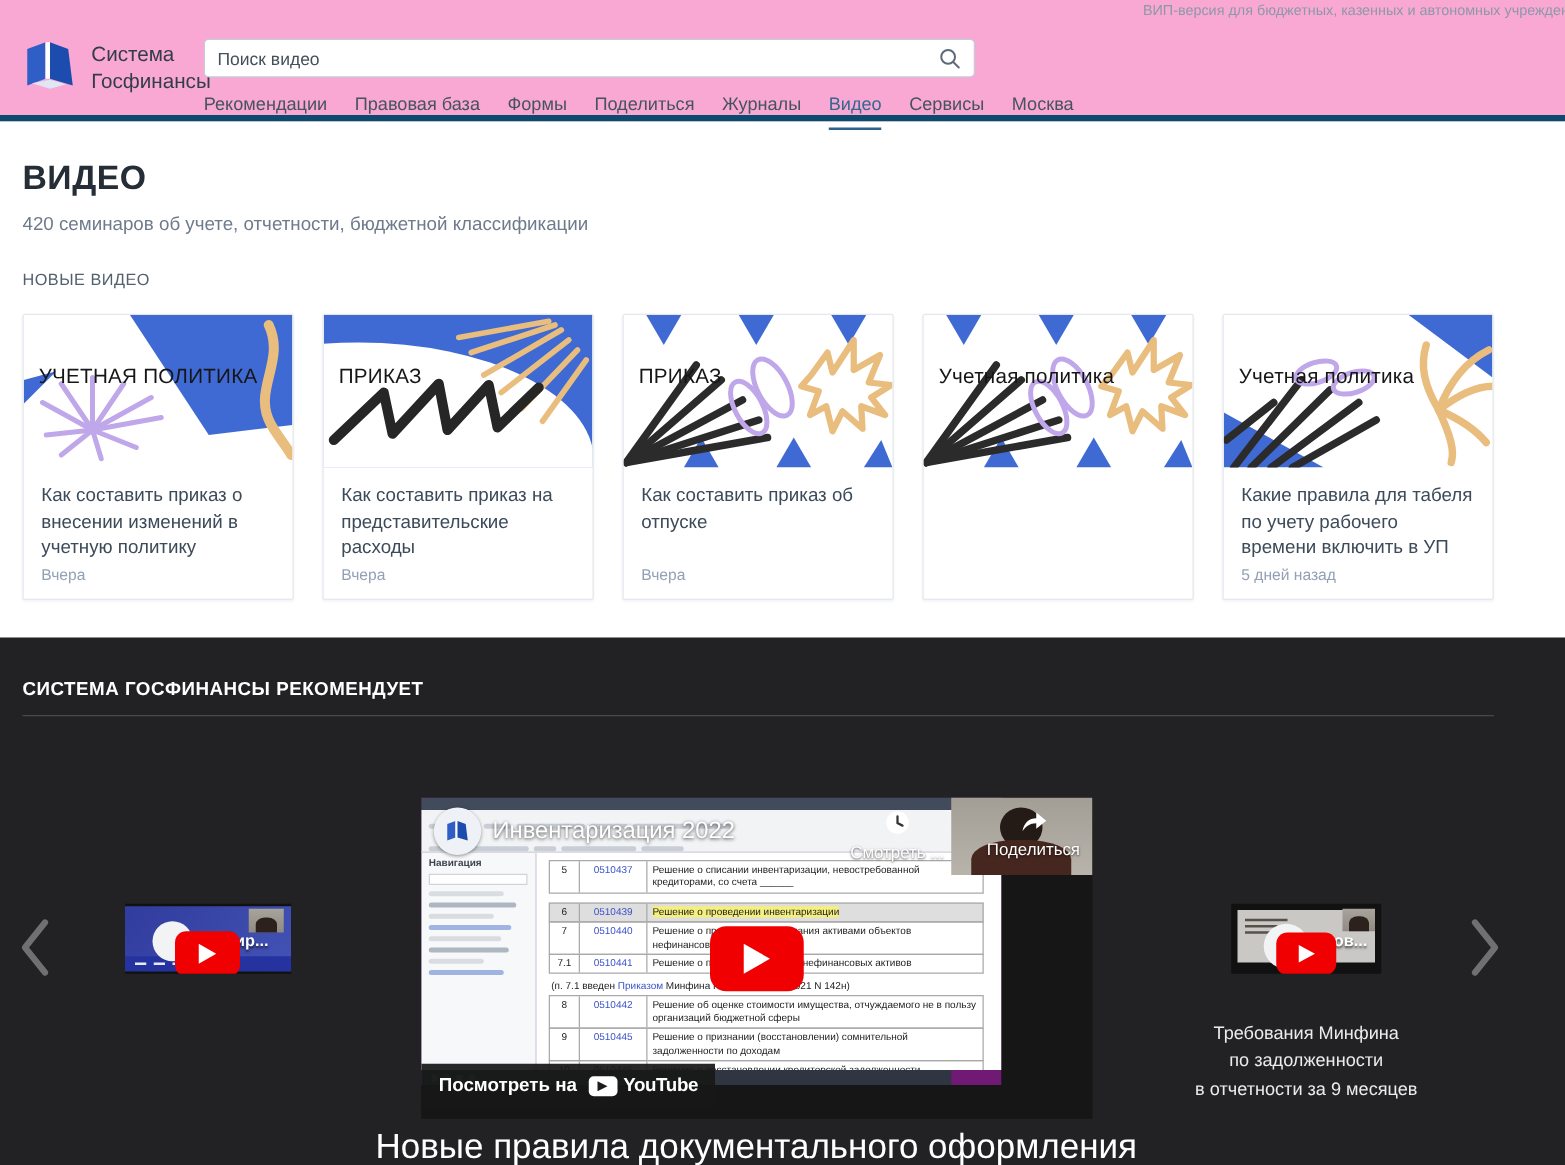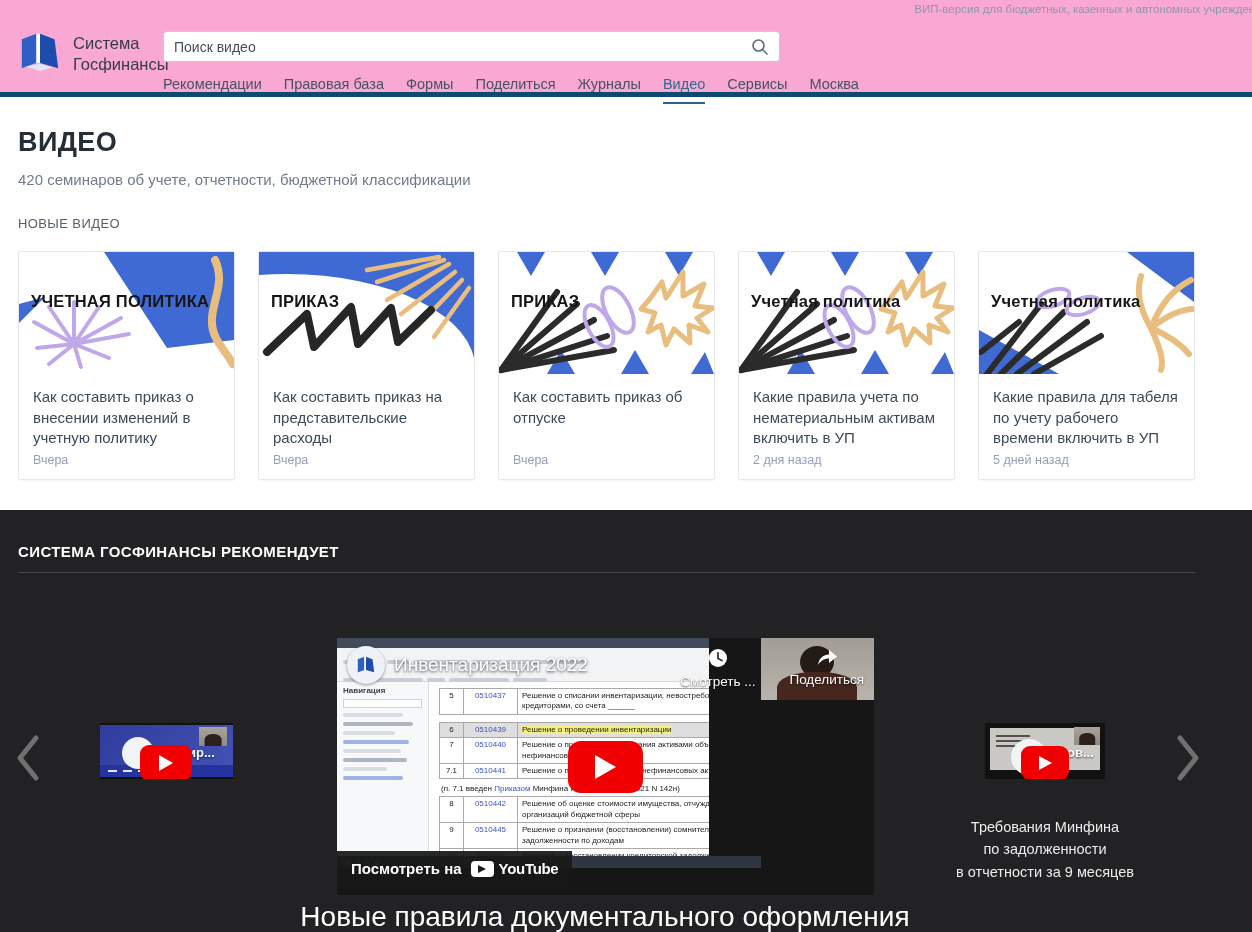--- a/index.html
+++ b/index.html
@@ -24,21 +24,21 @@
 
   
   .content { padding:0 18px 30px 18px; background:#fff; }
   .page-title { padding-top:30px; font-size:27px; font-weight:700; color:#252e37; letter-spacing:.4px; }
   .subtitle { margin-top:13px; font-size:15px; color:#6f7b8b; }
   .section-heading { margin-top:28px; font-size:13px; color:#525f6d; letter-spacing:.4px; }
   .cards { display:flex; gap:23px; margin-top:20px; }
   .card { width:217px; height:229px; border:1px solid #e4e8ee; border-radius:2px; background:#fff; box-shadow:0 1px 2px rgba(40,60,90,.05); cursor:pointer; }
   .thumb { position:relative; height:123px; overflow:hidden; }
   .thumb svg.art { position:absolute; left:0; top:0; }
-  .thumb-label { position:absolute; left:12px; top:40px; z-index:3; font-size:16.5px; font-weight:700; color:#161616; letter-spacing:.2px; }
+  .thumb-label { position:absolute; left:12px; top:40px; z-index:3; font-size:16.5px; font-weight:400; color:#161616; letter-spacing:.2px; }
   .card-body { height:104px; padding:12px 14px; display:flex; flex-direction:column; }
   .card-title { font-size:15px; line-height:1.38; color:#3c4a59; }
   .card-date { margin-top:auto; font-size:12.5px; color:#93a1b6; }
 
   
   .dark { position:relative; height:422px; background:#222224; overflow:hidden; color:#fff; }
   .dark-heading { position:absolute; left:18px; top:33px; font-size:15px; font-weight:700; letter-spacing:.4px; }
   .dark-hr { position:absolute; left:18px; right:57px; top:62px; border-top:1px solid #49494b; }
   .arrow { position:absolute; top:224px; cursor:pointer; }
   .arrow-left { left:14px; }
@@ -60,21 +60,21 @@
   .tri { width:0; height:0; border-style:solid; }
   .overlay-frag { position:absolute; color:#fff; font-weight:700; font-size:13px; text-shadow:0 1px 2px rgba(0,0,0,.7); }
 
   .side-caption { position:absolute; top:306px; font-size:14.5px; font-weight:500; line-height:1.55; color:#ececec; text-align:center; white-space:pre-line; }
   .left-caption { left:41px; width:250px; }
   .right-caption { left:915px; width:260px; }
   .main-caption { position:absolute; top:391px; left:605px; transform:translateX(-50%); font-size:28px; font-weight:500; color:#fff; white-space:nowrap; }
 
   
   .player { position:absolute; left:337px; top:128px; width:537px; height:257px; background:#161616; overflow:hidden; }
-  .word { position:absolute; left:0; top:0; width:372px; height:230px; background:#701a75; }
+  .word { position:absolute; left:0; top:0; width:464px; height:230px; background:#701a75; }
   .word-titlebar { height:10px; background:#414b5b; }
   .word-ribbon { height:34px; background:#f1f3f5; border-bottom:1px solid #d8dce0; padding:4px 6px; }
   .rbar { display:inline-block; height:4px; background:#c9ced6; border-radius:2px; margin:2px 4px 2px 0; vertical-align:middle; }
   .word-nav { position:absolute; left:0; top:44px; bottom:12px; width:92px; background:#f7f8f9; border-right:1px solid #dcdfe3; padding:4px 6px; }
   .word-nav .nav-title { font-size:8px; font-weight:700; color:#3d4450; }
   .nav-search { height:9px; border:1px solid #cfd4da; background:#fff; margin:4px 0; }
   .sk { height:4px; background:#d9dde2; border-radius:2px; margin:5px 0; }
   .sk.b { background:#aeb6c2; }
   .sk.blue { background:#9fb4e0; }
   .word-doc { position:absolute; left:92px; top:44px; right:0; bottom:12px; background:#fff; padding:7px 0 0 10px; overflow:hidden; }
@@ -256,24 +256,20 @@
               <line x1="2" y1="118" x2="115" y2="98"></line>
             </g>
             <g stroke="#bfa7ea" stroke-width="4" fill="none">
               <ellipse cx="100" cy="74" rx="11" ry="23" transform="rotate(-28 100 74)"></ellipse>
               <ellipse cx="119" cy="58" rx="12" ry="25" transform="rotate(-28 119 58)"></ellipse>
             </g>
             <path d="M150,48 L163,30 L167,46 L184,20 L184,44 L205,32 L196,54 L214,56 L198,66 L209,80 L190,73 L191,91 L175,77 L167,93 L162,73 L149,80 L156,61 L142,57 Z" stroke="#e9bd7d" stroke-width="5" fill="none" stroke-linejoin="round"></path>
           </svg>
           <div class="thumb-label">Учетная политика</div>
         </div>
-        <div class="card-body">
-          <div class="card-title">Какие правила учета по нематериальным активам включить в УП</div>
-          <div class="card-date">2 дня назад</div>
-        </div>
       </div>
 
       <div class="card">
         <div class="thumb">
           <svg class="art" width="215" height="122" viewBox="0 0 215 122">
             <polygon points="0,78 80,122 0,122" fill="#3f6ad4"></polygon>
             <polygon points="148,0 215,0 215,50" fill="#3f6ad4"></polygon>
             <g stroke="#2b2b2b" stroke-width="6" stroke-linecap="round">
               <line x1="8" y1="122" x2="62" y2="52"></line>
                 <line x1="22" y1="122" x2="85" y2="60"></line>

